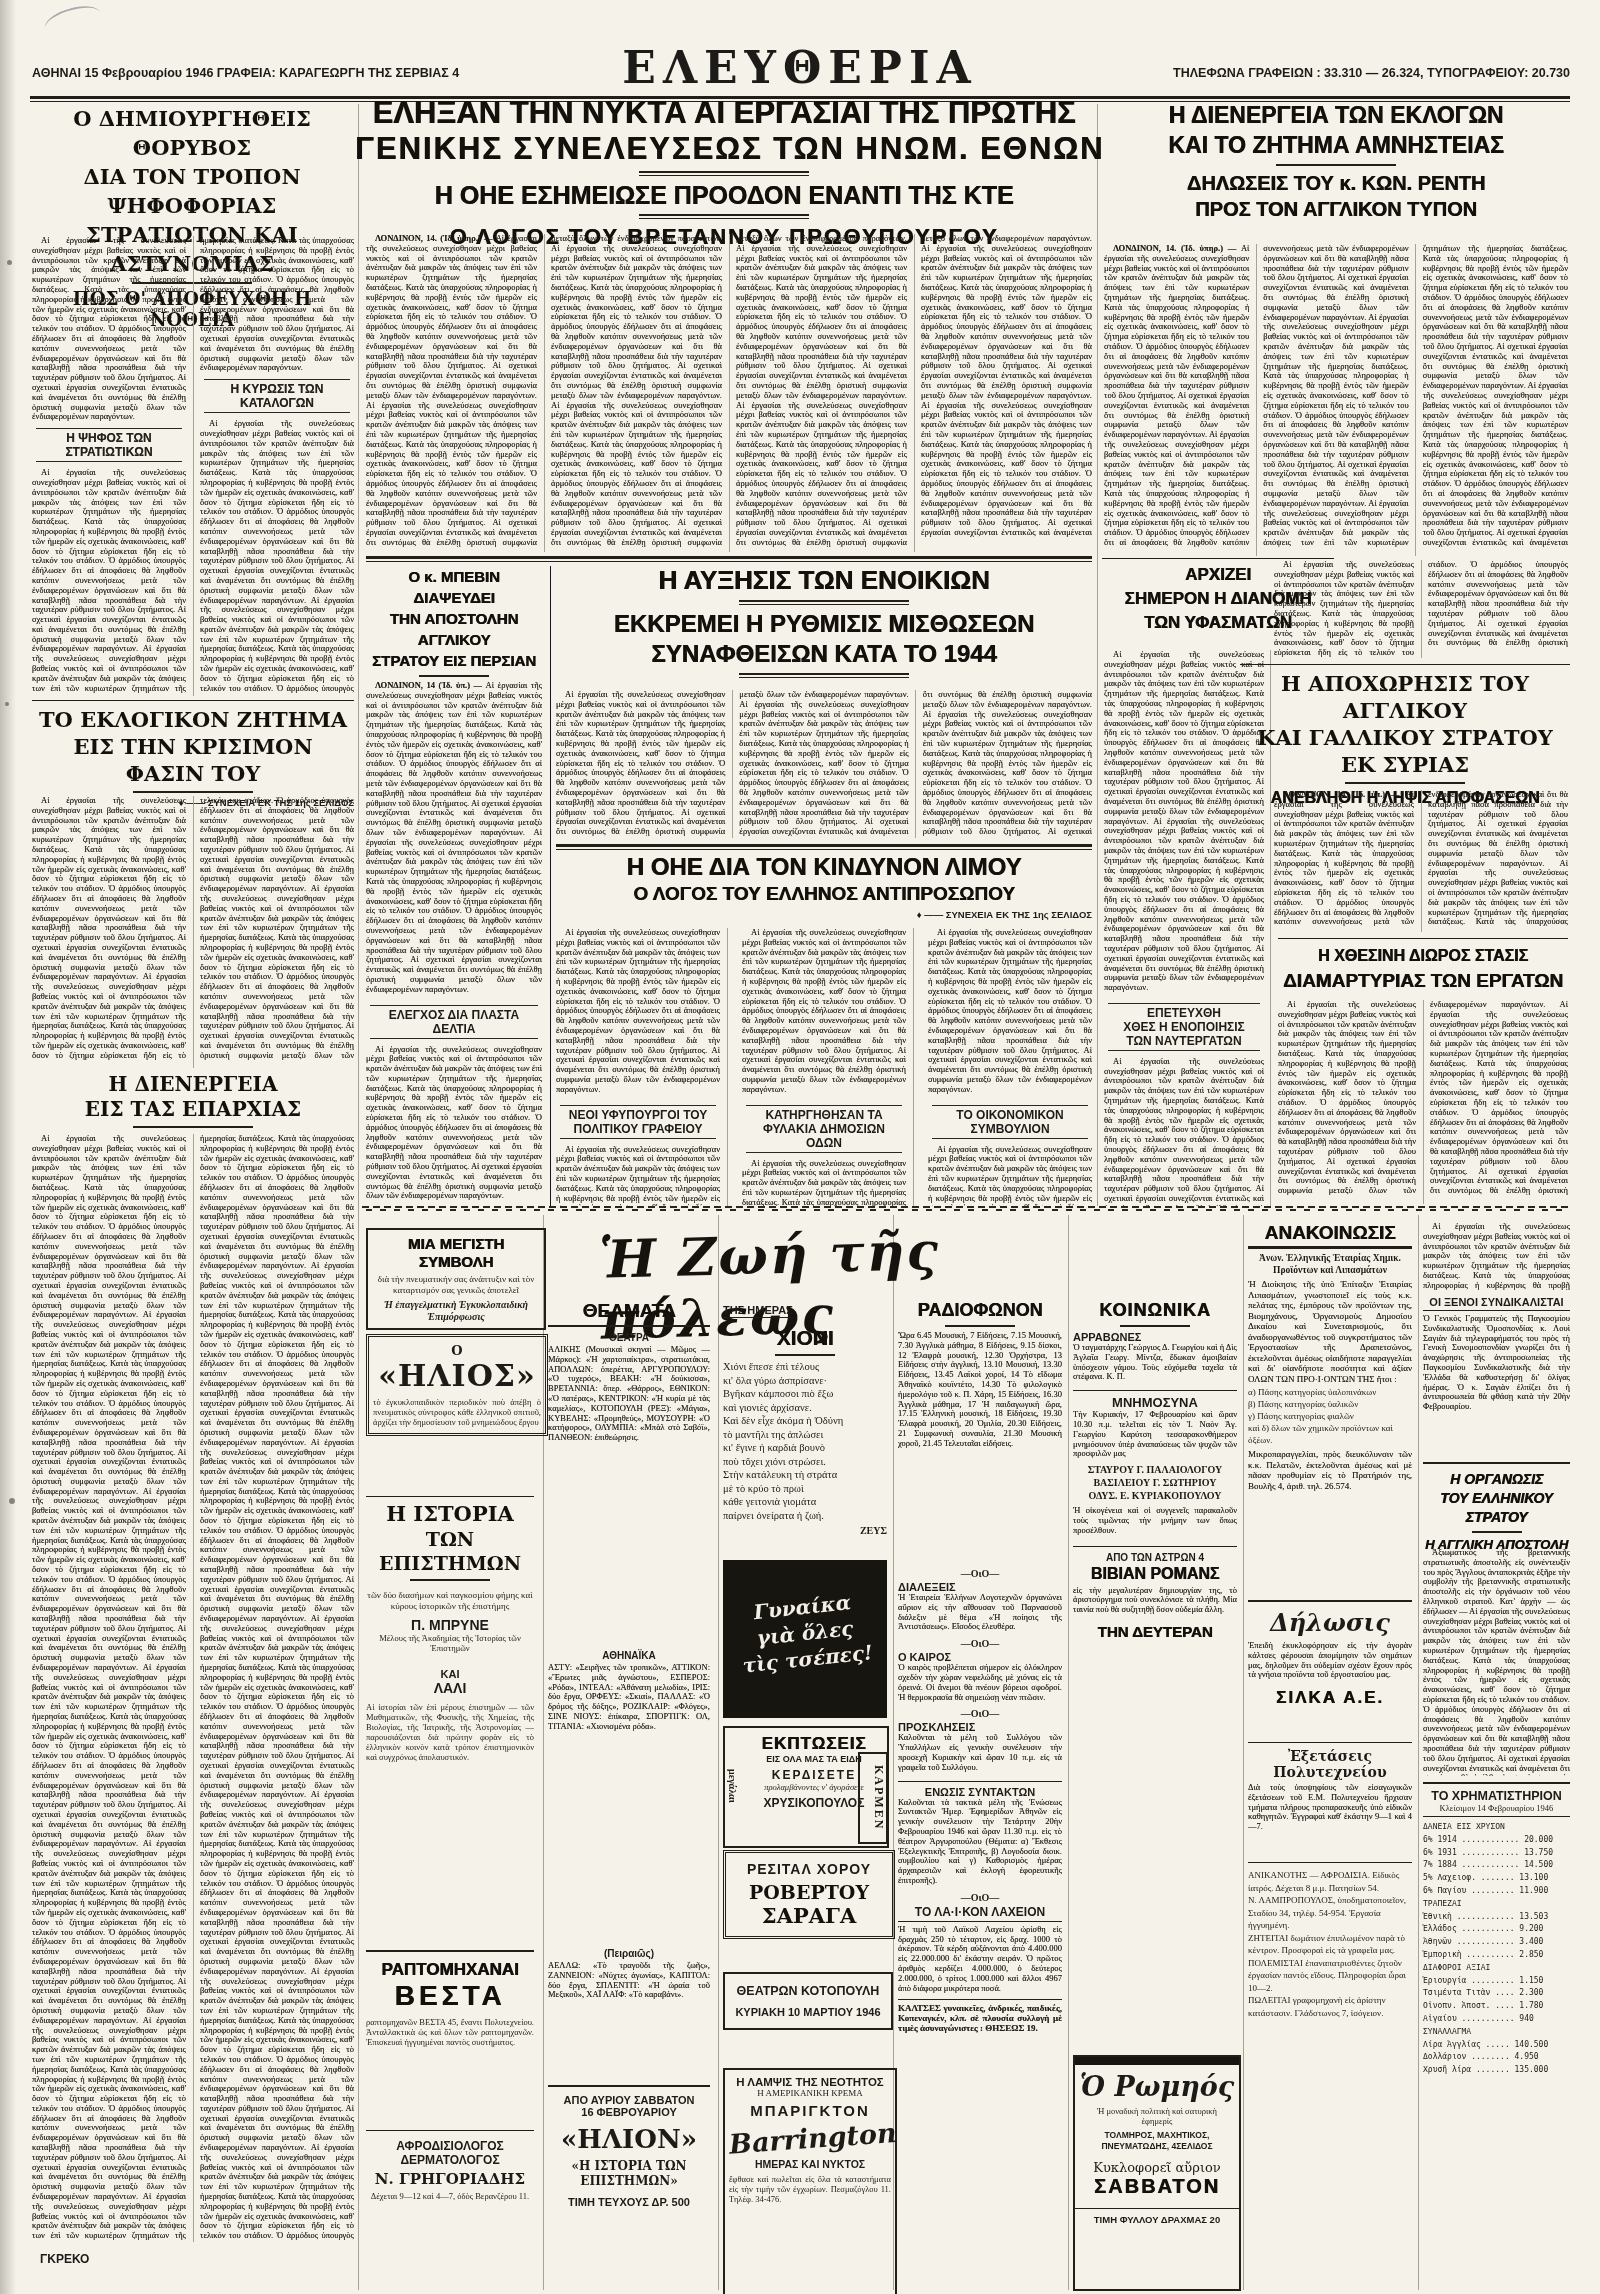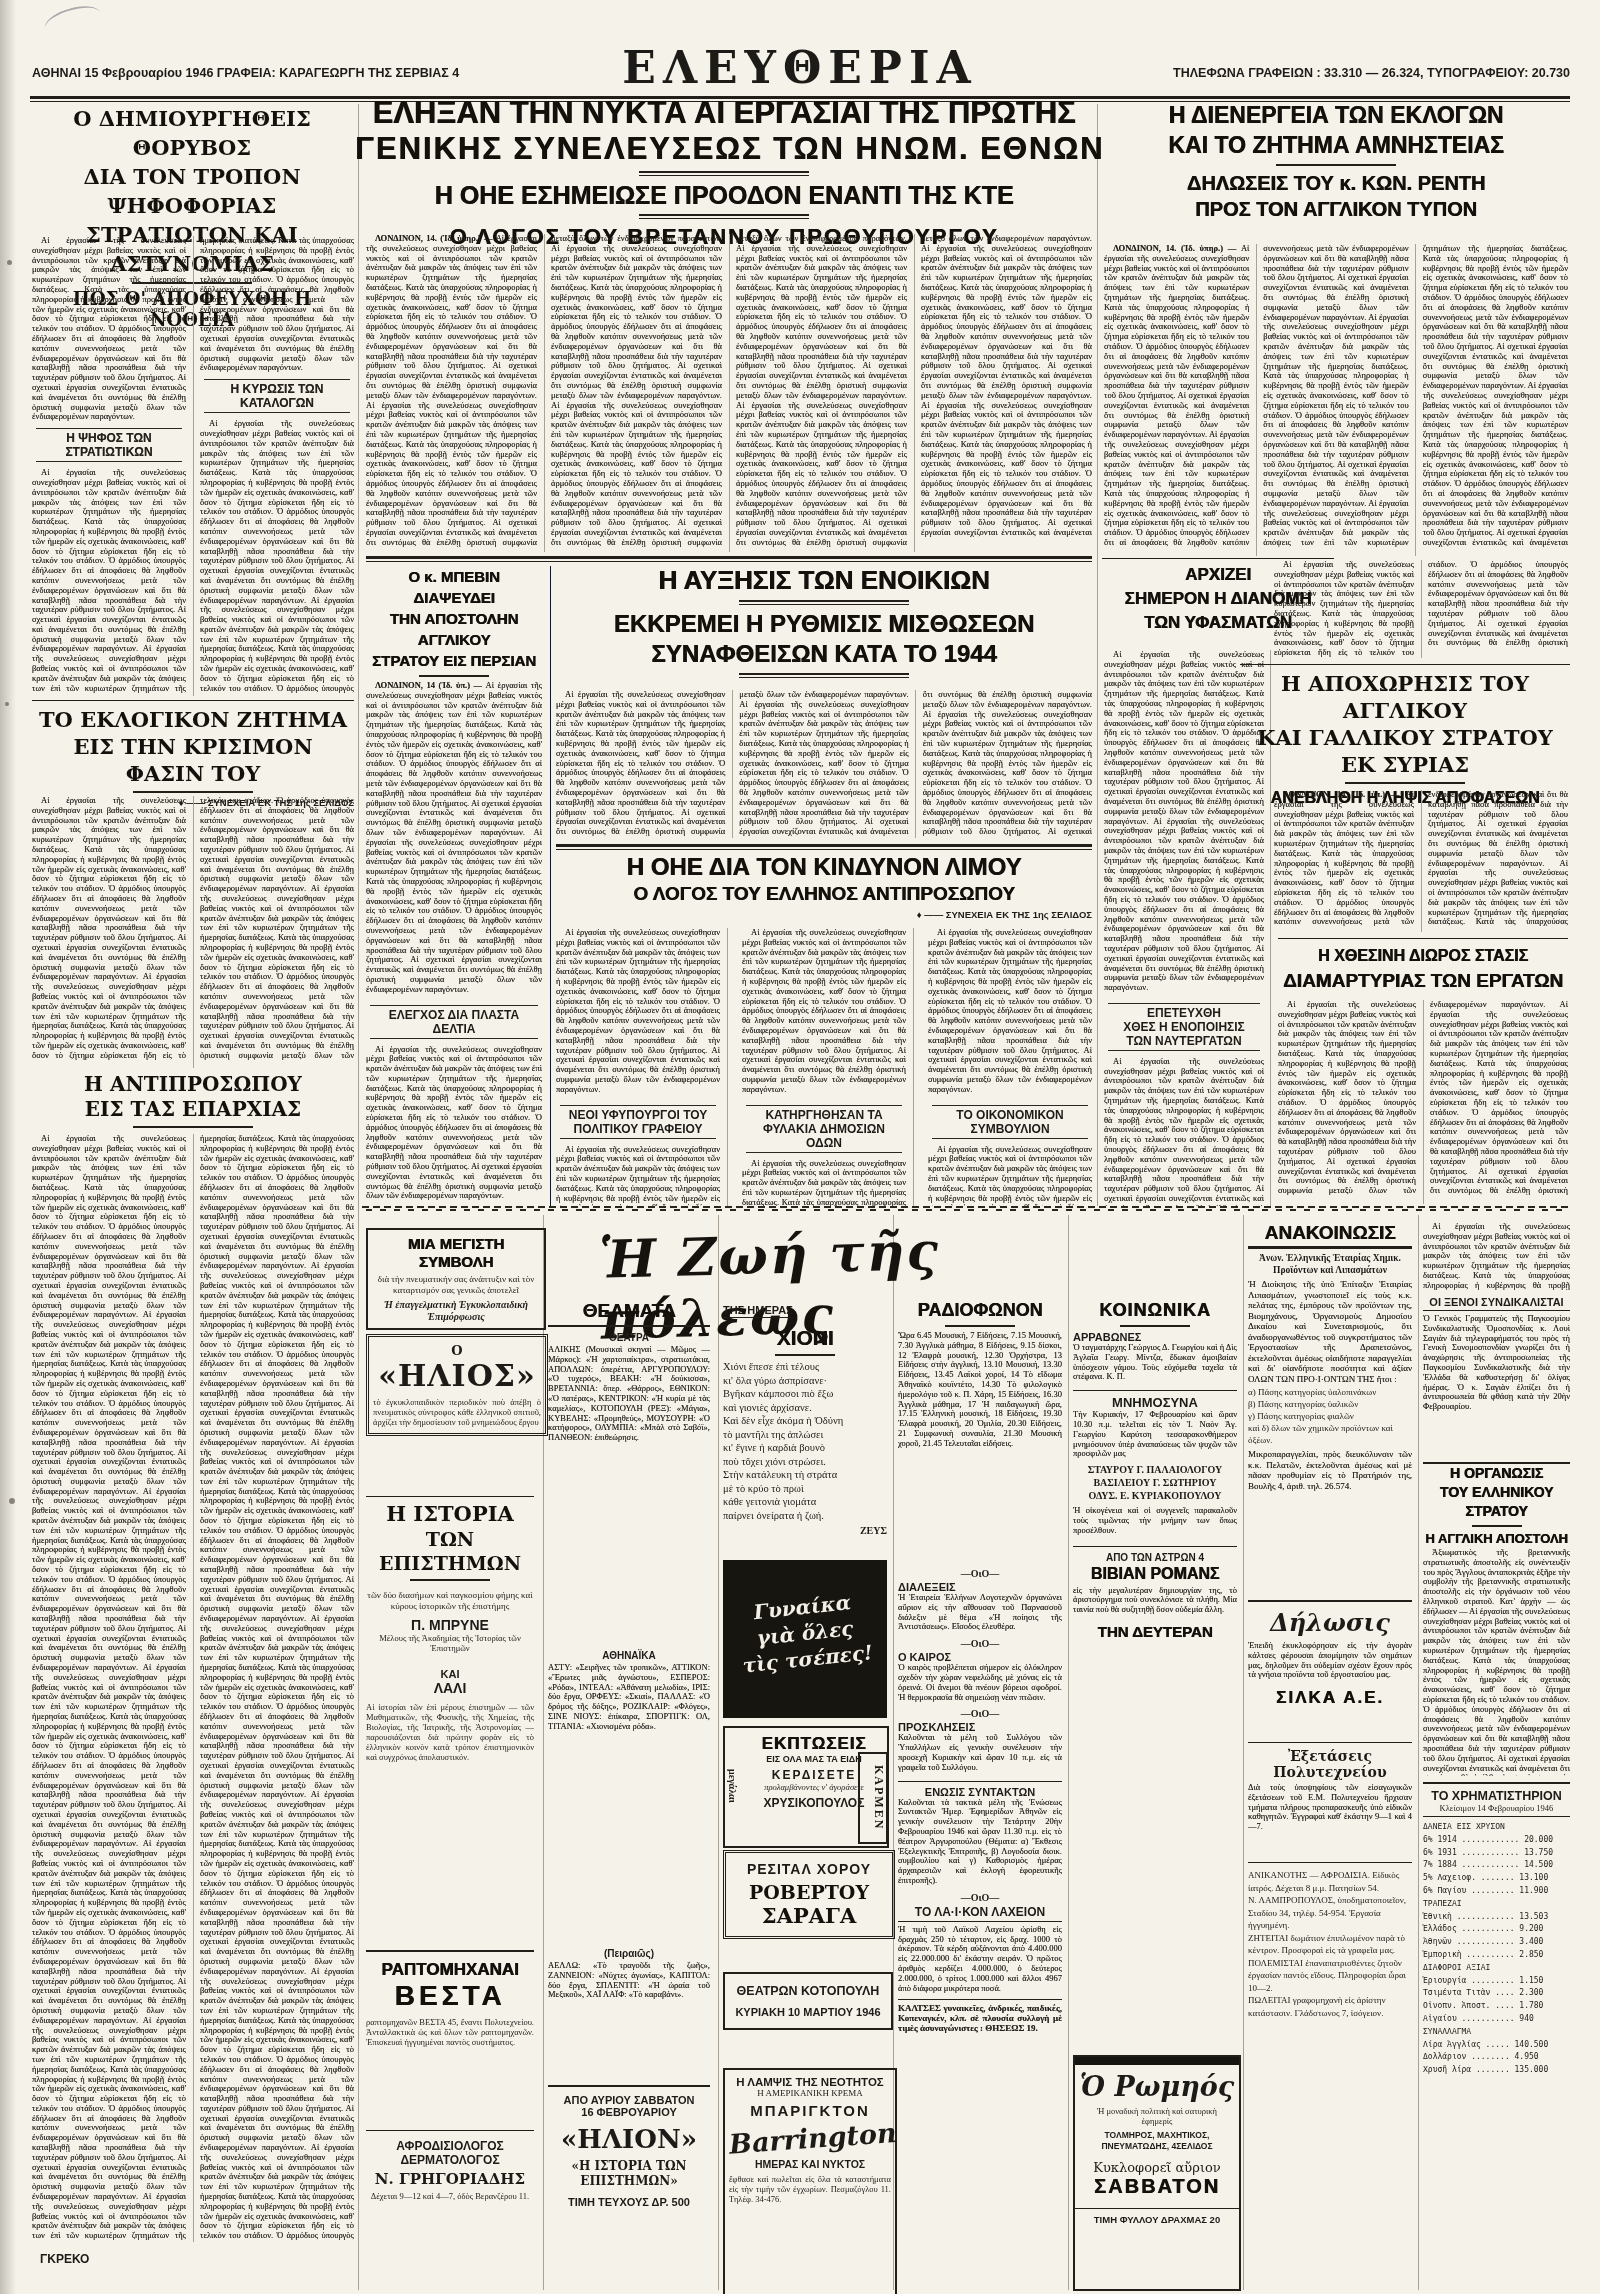--- a/index.html
+++ b/index.html
@@ -114,21 +114,21 @@
     <div class="h-serif" style="font-size:21px;line-height:27px;">ΤΟ ΕΚΛΟΓΙΚΟΝ ΖΗΤΗΜΑ</div>
     <div class="h-serif" style="font-size:21px;line-height:27px;">ΕΙΣ ΤΗΝ ΚΡΙΣΙΜΟΝ ΦΑΣΙΝ ΤΟΥ</div>
     <div class="ruleS"></div>
     <div class="kick">♦ —— ΣΥΝΕΧΕΙΑ ΕΚ ΤΗΣ 1ης ΣΕΛΙΔΟΣ</div>
   </div>
   <div class="abs ft cols2" style="left:32px;top:796px;width:322px;height:272px;">
     <p>Αἱ ἐργασίαι τῆς συνελεύσεως συνεχίσθησαν μέχρι βαθείας νυκτὸς καὶ οἱ ἀντιπρόσωποι τῶν κρατῶν ἀνέπτυξαν διὰ μακρῶν τὰς ἀπόψεις των ἐπὶ τῶν κυριωτέρων ζητημάτων τῆς ἡμερησίας διατάξεως. Κατὰ τὰς ὑπαρχούσας πληροφορίας ἡ κυβέρνησις θὰ προβῇ ἐντὸς τῶν ἡμερῶν εἰς σχετικὰς ἀνακοινώσεις, καθ' ὅσον τὸ ζήτημα εὑρίσκεται ἤδη εἰς τὸ τελικόν του στάδιον. Ὁ ἁρμόδιος ὑπουργὸς ἐδήλωσεν ὅτι αἱ ἀποφάσεις θὰ ληφθοῦν κατόπιν συνεννοήσεως μετὰ τῶν ἐνδιαφερομένων ὀργανώσεων καὶ ὅτι θὰ καταβληθῇ πᾶσα προσπάθεια διὰ τὴν ταχυτέραν ρύθμισιν τοῦ ὅλου ζητήματος. Αἱ σχετικαὶ ἐργασίαι συνεχίζονται ἐντατικῶς καὶ ἀναμένεται ὅτι συντόμως θὰ ἐπέλθῃ ὁριστικὴ συμφωνία μεταξὺ ὅλων τῶν ἐνδιαφερομένων παραγόντων. Αἱ ἐργασίαι τῆς συνελεύσεως συνεχίσθησαν μέχρι βαθείας νυκτὸς καὶ οἱ ἀντιπρόσωποι τῶν κρατῶν ἀνέπτυξαν διὰ μακρῶν τὰς ἀπόψεις των ἐπὶ τῶν κυριωτέρων ζητημάτων τῆς ἡμερησίας διατάξεως. Κατὰ τὰς ὑπαρχούσας πληροφορίας ἡ κυβέρνησις θὰ προβῇ ἐντὸς τῶν ἡμερῶν εἰς σχετικὰς ἀνακοινώσεις, καθ' ὅσον τὸ ζήτημα εὑρίσκεται ἤδη εἰς τὸ τελικόν του στάδιον. Ὁ ἁρμόδιος ὑπουργὸς ἐδήλωσεν ὅτι αἱ ἀποφάσεις θὰ ληφθοῦν κατόπιν συνεννοήσεως μετὰ τῶν ἐνδιαφερομένων ὀργανώσεων καὶ ὅτι θὰ καταβληθῇ πᾶσα προσπάθεια διὰ τὴν ταχυτέραν ρύθμισιν τοῦ ὅλου ζητήματος. Αἱ σχετικαὶ ἐργασίαι συνεχίζονται ἐντατικῶς καὶ ἀναμένεται ὅτι συντόμως θὰ ἐπέλθῃ ὁριστικὴ συμφωνία μεταξὺ ὅλων τῶν ἐνδιαφερομένων παραγόντων. Αἱ ἐργασίαι τῆς συνελεύσεως συνεχίσθησαν μέχρι βαθείας νυκτὸς καὶ οἱ ἀντιπρόσωποι τῶν κρατῶν ἀνέπτυξαν διὰ μακρῶν τὰς ἀπόψεις των ἐπὶ τῶν κυριωτέρων ζητημάτων τῆς ἡμερησίας διατάξεως. Κατὰ τὰς ὑπαρχούσας πληροφορίας ἡ κυβέρνησις θὰ προβῇ ἐντὸς τῶν ἡμερῶν εἰς σχετικὰς ἀνακοινώσεις, καθ' ὅσον τὸ ζήτημα εὑρίσκεται ἤδη εἰς τὸ τελικόν του στάδιον. Ὁ ἁρμόδιος ὑπουργὸς ἐδήλωσεν ὅτι αἱ ἀποφάσεις θὰ ληφθοῦν κατόπιν συνεννοήσεως μετὰ τῶν ἐνδιαφερομένων ὀργανώσεων καὶ ὅτι θὰ καταβληθῇ πᾶσα προσπάθεια διὰ τὴν ταχυτέραν ρύθμισιν τοῦ ὅλου ζητήματος. Αἱ σχετικαὶ ἐργασίαι συνεχίζονται ἐντατικῶς καὶ ἀναμένεται ὅτι συντόμως θὰ ἐπέλθῃ ὁριστικὴ συμφωνία μεταξὺ ὅλων τῶν ἐνδιαφερομένων παραγόντων. Αἱ ἐργασίαι τῆς συνελεύσεως συνεχίσθησαν μέχρι βαθείας νυκτὸς καὶ οἱ ἀντιπρόσωποι τῶν κρατῶν ἀνέπτυξαν διὰ μακρῶν τὰς ἀπόψεις των ἐπὶ τῶν κυριωτέρων ζητημάτων τῆς ἡμερησίας διατάξεως. Κατὰ τὰς ὑπαρχούσας πληροφορίας ἡ κυβέρνησις θὰ προβῇ ἐντὸς τῶν ἡμερῶν εἰς σχετικὰς ἀνακοινώσεις, καθ' ὅσον τὸ ζήτημα εὑρίσκεται ἤδη εἰς τὸ τελικόν του στάδιον. Ὁ ἁρμόδιος ὑπουργὸς ἐδήλωσεν ὅτι αἱ ἀποφάσεις θὰ ληφθοῦν κατόπιν συνεννοήσεως μετὰ τῶν ἐνδιαφερομένων ὀργανώσεων καὶ ὅτι θὰ καταβληθῇ πᾶσα προσπάθεια διὰ τὴν ταχυτέραν ρύθμισιν τοῦ ὅλου ζητήματος. Αἱ σχετικαὶ ἐργασίαι συνεχίζονται ἐντατικῶς καὶ ἀναμένεται ὅτι συντόμως θὰ ἐπέλθῃ ὁριστικὴ συμφωνία μεταξὺ ὅλων τῶν ἐνδιαφερομένων παραγόντων. </p>
   </div>
 
   <div class="abs" style="left:32px;top:1072px;width:322px;">
-    <div class="h-serif" style="font-size:20px;line-height:25px;">Η ΑΝΤΙΠΡΟΣΩΠΟΥ</div>
+    <div class="h-serif" style="font-size:20px;line-height:25px;">Η ΔΙΕΝΕΡΓΕΙΑ</div>
     <div class="h-serif" style="font-size:20px;line-height:25px;">ΕΙΣ ΤΑΣ ΕΠΑΡΧΙΑΣ</div>
     <div class="ruleS"></div>
   </div>
   <div class="abs ft cols2" style="left:32px;top:1134px;width:322px;height:1108px;">
     <p>Αἱ ἐργασίαι τῆς συνελεύσεως συνεχίσθησαν μέχρι βαθείας νυκτὸς καὶ οἱ ἀντιπρόσωποι τῶν κρατῶν ἀνέπτυξαν διὰ μακρῶν τὰς ἀπόψεις των ἐπὶ τῶν κυριωτέρων ζητημάτων τῆς ἡμερησίας διατάξεως. Κατὰ τὰς ὑπαρχούσας πληροφορίας ἡ κυβέρνησις θὰ προβῇ ἐντὸς τῶν ἡμερῶν εἰς σχετικὰς ἀνακοινώσεις, καθ' ὅσον τὸ ζήτημα εὑρίσκεται ἤδη εἰς τὸ τελικόν του στάδιον. Ὁ ἁρμόδιος ὑπουργὸς ἐδήλωσεν ὅτι αἱ ἀποφάσεις θὰ ληφθοῦν κατόπιν συνεννοήσεως μετὰ τῶν ἐνδιαφερομένων ὀργανώσεων καὶ ὅτι θὰ καταβληθῇ πᾶσα προσπάθεια διὰ τὴν ταχυτέραν ρύθμισιν τοῦ ὅλου ζητήματος. Αἱ σχετικαὶ ἐργασίαι συνεχίζονται ἐντατικῶς καὶ ἀναμένεται ὅτι συντόμως θὰ ἐπέλθῃ ὁριστικὴ συμφωνία μεταξὺ ὅλων τῶν ἐνδιαφερομένων παραγόντων. Αἱ ἐργασίαι τῆς συνελεύσεως συνεχίσθησαν μέχρι βαθείας νυκτὸς καὶ οἱ ἀντιπρόσωποι τῶν κρατῶν ἀνέπτυξαν διὰ μακρῶν τὰς ἀπόψεις των ἐπὶ τῶν κυριωτέρων ζητημάτων τῆς ἡμερησίας διατάξεως. Κατὰ τὰς ὑπαρχούσας πληροφορίας ἡ κυβέρνησις θὰ προβῇ ἐντὸς τῶν ἡμερῶν εἰς σχετικὰς ἀνακοινώσεις, καθ' ὅσον τὸ ζήτημα εὑρίσκεται ἤδη εἰς τὸ τελικόν του στάδιον. Ὁ ἁρμόδιος ὑπουργὸς ἐδήλωσεν ὅτι αἱ ἀποφάσεις θὰ ληφθοῦν κατόπιν συνεννοήσεως μετὰ τῶν ἐνδιαφερομένων ὀργανώσεων καὶ ὅτι θὰ καταβληθῇ πᾶσα προσπάθεια διὰ τὴν ταχυτέραν ρύθμισιν τοῦ ὅλου ζητήματος. Αἱ σχετικαὶ ἐργασίαι συνεχίζονται ἐντατικῶς καὶ ἀναμένεται ὅτι συντόμως θὰ ἐπέλθῃ ὁριστικὴ συμφωνία μεταξὺ ὅλων τῶν ἐνδιαφερομένων παραγόντων. Αἱ ἐργασίαι τῆς συνελεύσεως συνεχίσθησαν μέχρι βαθείας νυκτὸς καὶ οἱ ἀντιπρόσωποι τῶν κρατῶν ἀνέπτυξαν διὰ μακρῶν τὰς ἀπόψεις των ἐπὶ τῶν κυριωτέρων ζητημάτων τῆς ἡμερησίας διατάξεως. Κατὰ τὰς ὑπαρχούσας πληροφορίας ἡ κυβέρνησις θὰ προβῇ ἐντὸς τῶν ἡμερῶν εἰς σχετικὰς ἀνακοινώσεις, καθ' ὅσον τὸ ζήτημα εὑρίσκεται ἤδη εἰς τὸ τελικόν του στάδιον. Ὁ ἁρμόδιος ὑπουργὸς ἐδήλωσεν ὅτι αἱ ἀποφάσεις θὰ ληφθοῦν κατόπιν συνεννοήσεως μετὰ τῶν ἐνδιαφερομένων ὀργανώσεων καὶ ὅτι θὰ καταβληθῇ πᾶσα προσπάθεια διὰ τὴν ταχυτέραν ρύθμισιν τοῦ ὅλου ζητήματος. Αἱ σχετικαὶ ἐργασίαι συνεχίζονται ἐντατικῶς καὶ ἀναμένεται ὅτι συντόμως θὰ ἐπέλθῃ ὁριστικὴ συμφωνία μεταξὺ ὅλων τῶν ἐνδιαφερομένων παραγόντων. Αἱ ἐργασίαι τῆς συνελεύσεως συνεχίσθησαν μέχρι βαθείας νυκτὸς καὶ οἱ ἀντιπρόσωποι τῶν κρατῶν ἀνέπτυξαν διὰ μακρῶν τὰς ἀπόψεις των ἐπὶ τῶν κυριωτέρων ζητημάτων τῆς ἡμερησίας διατάξεως. Κατὰ τὰς ὑπαρχούσας πληροφορίας ἡ κυβέρνησις θὰ προβῇ ἐντὸς τῶν ἡμερῶν εἰς σχετικὰς ἀνακοινώσεις, καθ' ὅσον τὸ ζήτημα εὑρίσκεται ἤδη εἰς τὸ τελικόν του στάδιον. Ὁ ἁρμόδιος ὑπουργὸς ἐδήλωσεν ὅτι αἱ ἀποφάσεις θὰ ληφθοῦν κατόπιν συνεννοήσεως μετὰ τῶν ἐνδιαφερομένων ὀργανώσεων καὶ ὅτι θὰ καταβληθῇ πᾶσα προσπάθεια διὰ τὴν ταχυτέραν ρύθμισιν τοῦ ὅλου ζητήματος. Αἱ σχετικαὶ ἐργασίαι συνεχίζονται ἐντατικῶς καὶ ἀναμένεται ὅτι συντόμως θὰ ἐπέλθῃ ὁριστικὴ συμφωνία μεταξὺ ὅλων τῶν ἐνδιαφερομένων παραγόντων. Αἱ ἐργασίαι τῆς συνελεύσεως συνεχίσθησαν μέχρι βαθείας νυκτὸς καὶ οἱ ἀντιπρόσωποι τῶν κρατῶν ἀνέπτυξαν διὰ μακρῶν τὰς ἀπόψεις των ἐπὶ τῶν κυριωτέρων ζητημάτων τῆς ἡμερησίας διατάξεως. Κατὰ τὰς ὑπαρχούσας πληροφορίας ἡ κυβέρνησις θὰ προβῇ ἐντὸς τῶν ἡμερῶν εἰς σχετικὰς ἀνακοινώσεις, καθ' ὅσον τὸ ζήτημα εὑρίσκεται ἤδη εἰς τὸ τελικόν του στάδιον. Ὁ ἁρμόδιος ὑπουργὸς ἐδήλωσεν ὅτι αἱ ἀποφάσεις θὰ ληφθοῦν κατόπιν συνεννοήσεως μετὰ τῶν ἐνδιαφερομένων ὀργανώσεων καὶ ὅτι θὰ καταβληθῇ πᾶσα προσπάθεια διὰ τὴν ταχυτέραν ρύθμισιν τοῦ ὅλου ζητήματος. Αἱ σχετικαὶ ἐργασίαι συνεχίζονται ἐντατικῶς καὶ ἀναμένεται ὅτι συντόμως θὰ ἐπέλθῃ ὁριστικὴ συμφωνία μεταξὺ ὅλων τῶν ἐνδιαφερομένων παραγόντων. Αἱ ἐργασίαι τῆς συνελεύσεως συνεχίσθησαν μέχρι βαθείας νυκτὸς καὶ οἱ ἀντιπρόσωποι τῶν κρατῶν ἀνέπτυξαν διὰ μακρῶν τὰς ἀπόψεις των ἐπὶ τῶν κυριωτέρων ζητημάτων τῆς ἡμερησίας διατάξεως. Κατὰ τὰς ὑπαρχούσας πληροφορίας ἡ κυβέρνησις θὰ προβῇ ἐντὸς τῶν ἡμερῶν εἰς σχετικὰς ἀνακοινώσεις, καθ' ὅσον τὸ ζήτημα εὑρίσκεται ἤδη εἰς τὸ τελικόν του στάδιον. Ὁ ἁρμόδιος ὑπουργὸς ἐδήλωσεν ὅτι αἱ ἀποφάσεις θὰ ληφθοῦν κατόπιν συνεννοήσεως μετὰ τῶν ἐνδιαφερομένων ὀργανώσεων καὶ ὅτι θὰ καταβληθῇ πᾶσα προσπάθεια διὰ τὴν ταχυτέραν ρύθμισιν τοῦ ὅλου ζητήματος. Αἱ σχετικαὶ ἐργασίαι συνεχίζονται ἐντατικῶς καὶ ἀναμένεται ὅτι συντόμως θὰ ἐπέλθῃ ὁριστικὴ συμφωνία μεταξὺ ὅλων τῶν ἐνδιαφερομένων παραγόντων. Αἱ ἐργασίαι τῆς συνελεύσεως συνεχίσθησαν μέχρι βαθείας νυκτὸς καὶ οἱ ἀντιπρόσωποι τῶν κρατῶν ἀνέπτυξαν διὰ μακρῶν τὰς ἀπόψεις των ἐπὶ τῶν κυριωτέρων ζητημάτων τῆς ἡμερησίας διατάξεως. Κατὰ τὰς ὑπαρχούσας πληροφορίας ἡ κυβέρνησις θὰ προβῇ ἐντὸς τῶν ἡμερῶν εἰς σχετικὰς ἀνακοινώσεις, καθ' ὅσον τὸ ζήτημα εὑρίσκεται ἤδη εἰς τὸ τελικόν του στάδιον. Ὁ ἁρμόδιος ὑπουργὸς ἐδήλωσεν ὅτι αἱ ἀποφάσεις θὰ ληφθοῦν κατόπιν συνεννοήσεως μετὰ τῶν ἐνδιαφερομένων ὀργανώσεων καὶ ὅτι θὰ καταβληθῇ πᾶσα προσπάθεια διὰ τὴν ταχυτέραν ρύθμισιν τοῦ ὅλου ζητήματος. Αἱ σχετικαὶ ἐργασίαι συνεχίζονται ἐντατικῶς καὶ ἀναμένεται ὅτι συντόμως θὰ ἐπέλθῃ ὁριστικὴ συμφωνία μεταξὺ ὅλων τῶν ἐνδιαφερομένων παραγόντων. Αἱ ἐργασίαι τῆς συνελεύσεως συνεχίσθησαν μέχρι βαθείας νυκτὸς καὶ οἱ ἀντιπρόσωποι τῶν κρατῶν ἀνέπτυξαν διὰ μακρῶν τὰς ἀπόψεις των ἐπὶ τῶν κυριωτέρων ζητημάτων τῆς ἡμερησίας διατάξεως. Κατὰ τὰς ὑπαρχούσας πληροφορίας ἡ κυβέρνησις θὰ προβῇ ἐντὸς τῶν ἡμερῶν εἰς σχετικὰς ἀνακοινώσεις, καθ' ὅσον τὸ ζήτημα εὑρίσκεται ἤδη εἰς τὸ τελικόν του στάδιον. Ὁ ἁρμόδιος ὑπουργὸς ἐδήλωσεν ὅτι αἱ ἀποφάσεις θὰ ληφθοῦν κατόπιν συνεννοήσεως μετὰ τῶν ἐνδιαφερομένων ὀργανώσεων καὶ ὅτι θὰ καταβληθῇ πᾶσα προσπάθεια διὰ τὴν ταχυτέραν ρύθμισιν τοῦ ὅλου ζητήματος. Αἱ σχετικαὶ ἐργασίαι συνεχίζονται ἐντατικῶς καὶ ἀναμένεται ὅτι συντόμως θὰ ἐπέλθῃ ὁριστικὴ συμφωνία μεταξὺ ὅλων τῶν ἐνδιαφερομένων παραγόντων. Αἱ ἐργασίαι τῆς συνελεύσεως συνεχίσθησαν μέχρι βαθείας νυκτὸς καὶ οἱ ἀντιπρόσωποι τῶν κρατῶν ἀνέπτυξαν διὰ μακρῶν τὰς ἀπόψεις των ἐπὶ τῶν κυριωτέρων ζητημάτων τῆς ἡμερησίας διατάξεως. Κατὰ τὰς ὑπαρχούσας πληροφορίας ἡ κυβέρνησις θὰ προβῇ ἐντὸς τῶν ἡμερῶν εἰς σχετικὰς ἀνακοινώσεις, καθ' ὅσον τὸ ζήτημα εὑρίσκεται ἤδη εἰς τὸ τελικόν του στάδιον. Ὁ ἁρμόδιος ὑπουργὸς ἐδήλωσεν ὅτι αἱ ἀποφάσεις θὰ ληφθοῦν κατόπιν συνεννοήσεως μετὰ τῶν ἐνδιαφερομένων ὀργανώσεων καὶ ὅτι θὰ καταβληθῇ πᾶσα προσπάθεια διὰ τὴν ταχυτέραν ρύθμισιν τοῦ ὅλου ζητήματος. Αἱ σχετικαὶ ἐργασίαι συνεχίζονται ἐντατικῶς καὶ ἀναμένεται ὅτι συντόμως θὰ ἐπέλθῃ ὁριστικὴ συμφωνία μεταξὺ ὅλων τῶν ἐνδιαφερομένων παραγόντων. Αἱ ἐργασίαι τῆς συνελεύσεως συνεχίσθησαν μέχρι βαθείας νυκτὸς καὶ οἱ ἀντιπρόσωποι τῶν κρατῶν ἀνέπτυξαν διὰ μακρῶν τὰς ἀπόψεις των ἐπὶ τῶν κυριωτέρων ζητημάτων τῆς ἡμερησίας διατάξεως. Κατὰ τὰς ὑπαρχούσας πληροφορίας ἡ κυβέρνησις θὰ προβῇ ἐντὸς τῶν ἡμερῶν εἰς σχετικὰς ἀνακοινώσεις, καθ' ὅσον τὸ ζήτημα εὑρίσκεται ἤδη εἰς τὸ τελικόν του στάδιον. Ὁ ἁρμόδιος ὑπουργὸς ἐδήλωσεν ὅτι αἱ ἀποφάσεις θὰ ληφθοῦν κατόπιν συνεννοήσεως μετὰ τῶν ἐνδιαφερομένων ὀργανώσεων καὶ ὅτι θὰ καταβληθῇ πᾶσα προσπάθεια διὰ τὴν ταχυτέραν ρύθμισιν τοῦ ὅλου ζητήματος. Αἱ σχετικαὶ ἐργασίαι συνεχίζονται ἐντατικῶς καὶ ἀναμένεται ὅτι συντόμως θὰ ἐπέλθῃ ὁριστικὴ συμφωνία μεταξὺ ὅλων τῶν ἐνδιαφερομένων παραγόντων. Αἱ ἐργασίαι τῆς συνελεύσεως συνεχίσθησαν μέχρι βαθείας νυκτὸς καὶ οἱ ἀντιπρόσωποι τῶν κρατῶν ἀνέπτυξαν διὰ μακρῶν τὰς ἀπόψεις των ἐπὶ τῶν κυριωτέρων ζητημάτων τῆς ἡμερησίας διατάξεως. Κατὰ τὰς ὑπαρχούσας πληροφορίας ἡ κυβέρνησις θὰ προβῇ ἐντὸς τῶν ἡμερῶν εἰς σχετικὰς ἀνακοινώσεις, καθ' ὅσον τὸ ζήτημα εὑρίσκεται ἤδη εἰς τὸ τελικόν του στάδιον. Ὁ ἁρμόδιος ὑπουργὸς ἐδήλωσεν ὅτι αἱ ἀποφάσεις θὰ ληφθοῦν κατόπιν συνεννοήσεως μετὰ τῶν ἐνδιαφερομένων ὀργανώσεων καὶ ὅτι θὰ καταβληθῇ πᾶσα προσπάθεια διὰ τὴν ταχυτέραν ρύθμισιν τοῦ ὅλου ζητήματος. Αἱ σχετικαὶ ἐργασίαι συνεχίζονται ἐντατικῶς καὶ ἀναμένεται ὅτι συντόμως θὰ ἐπέλθῃ ὁριστικὴ συμφωνία μεταξὺ ὅλων τῶν ἐνδιαφερομένων παραγόντων. Αἱ ἐργασίαι τῆς συνελεύσεως συνεχίσθησαν μέχρι βαθείας νυκτὸς καὶ οἱ ἀντιπρόσωποι τῶν κρατῶν ἀνέπτυξαν διὰ μακρῶν τὰς ἀπόψεις των ἐπὶ τῶν κυριωτέρων ζητημάτων τῆς ἡμερησίας διατάξεως. Κατὰ τὰς ὑπαρχούσας πληροφορίας ἡ κυβέρνησις θὰ προβῇ ἐντὸς τῶν ἡμερῶν εἰς σχετικὰς ἀνακοινώσεις, καθ' ὅσον τὸ ζήτημα εὑρίσκεται ἤδη εἰς τὸ τελικόν του στάδιον. Ὁ ἁρμόδιος ὑπουργὸς ἐδήλωσεν ὅτι αἱ ἀποφάσεις θὰ ληφθοῦν κατόπιν συνεννοήσεως μετὰ τῶν ἐνδιαφερομένων ὀργανώσεων καὶ ὅτι θὰ καταβληθῇ πᾶσα προσπάθεια διὰ τὴν ταχυτέραν ρύθμισιν τοῦ ὅλου ζητήματος. Αἱ σχετικαὶ ἐργασίαι συνεχίζονται ἐντατικῶς καὶ ἀναμένεται ὅτι συντόμως θὰ ἐπέλθῃ ὁριστικὴ συμφωνία μεταξὺ ὅλων τῶν ἐνδιαφερομένων παραγόντων. Αἱ ἐργασίαι τῆς συνελεύσεως συνεχίσθησαν μέχρι βαθείας νυκτὸς καὶ οἱ ἀντιπρόσωποι τῶν κρατῶν ἀνέπτυξαν διὰ μακρῶν τὰς ἀπόψεις των ἐπὶ τῶν κυριωτέρων ζητημάτων τῆς ἡμερησίας διατάξεως. Κατὰ τὰς ὑπαρχούσας πληροφορίας ἡ κυβέρνησις θὰ προβῇ ἐντὸς τῶν ἡμερῶν εἰς σχετικὰς ἀνακοινώσεις, καθ' ὅσον τὸ ζήτημα εὑρίσκεται ἤδη εἰς τὸ τελικόν του στάδιον. Ὁ ἁρμόδιος ὑπουργὸς ἐδήλωσεν ὅτι αἱ ἀποφάσεις θὰ ληφθοῦν κατόπιν συνεννοήσεως μετὰ τῶν ἐνδιαφερομένων ὀργανώσεων καὶ ὅτι θὰ καταβληθῇ πᾶσα προσπάθεια διὰ τὴν ταχυτέραν ρύθμισιν τοῦ ὅλου ζητήματος. Αἱ σχετικαὶ ἐργασίαι συνεχίζονται ἐντατικῶς καὶ ἀναμένεται ὅτι συντόμως θὰ ἐπέλθῃ ὁριστικὴ συμφωνία μεταξὺ ὅλων τῶν ἐνδιαφερομένων παραγόντων. </p>
   </div>
   <div class="abs sans b" style="left:40px;top:2252px;font-size:12px;">ΓΚΡΕΚΟ</div>
 
   <div class="abs ft cols4" style="left:366px;top:234px;width:726px;height:318px;">
     <p><span class="dl">ΛΟΝΔΙΝΟΝ, 14. (Ἰδ. ὑπηρ.) — </span><span>Αἱ ἐργασίαι τῆς συνελεύσεως συνεχίσθησαν μέχρι βαθείας νυκτὸς καὶ οἱ ἀντιπρόσωποι τῶν κρατῶν ἀνέπτυξαν διὰ μακρῶν τὰς ἀπόψεις των ἐπὶ τῶν κυριωτέρων ζητημάτων τῆς ἡμερησίας διατάξεως. Κατὰ τὰς ὑπαρχούσας πληροφορίας ἡ κυβέρνησις θὰ προβῇ ἐντὸς τῶν ἡμερῶν εἰς σχετικὰς ἀνακοινώσεις, καθ' ὅσον τὸ ζήτημα εὑρίσκεται ἤδη εἰς τὸ τελικόν του στάδιον. Ὁ ἁρμόδιος ὑπουργὸς ἐδήλωσεν ὅτι αἱ ἀποφάσεις θὰ ληφθοῦν κατόπιν συνεννοήσεως μετὰ τῶν ἐνδιαφερομένων ὀργανώσεων καὶ ὅτι θὰ καταβληθῇ πᾶσα προσπάθεια διὰ τὴν ταχυτέραν ρύθμισιν τοῦ ὅλου ζητήματος. Αἱ σχετικαὶ ἐργασίαι συνεχίζονται ἐντατικῶς καὶ ἀναμένεται ὅτι συντόμως θὰ ἐπέλθῃ ὁριστικὴ συμφωνία μεταξὺ ὅλων τῶν ἐνδιαφερομένων παραγόντων. Αἱ ἐργασίαι τῆς συνελεύσεως συνεχίσθησαν μέχρι βαθείας νυκτὸς καὶ οἱ ἀντιπρόσωποι τῶν κρατῶν ἀνέπτυξαν διὰ μακρῶν τὰς ἀπόψεις των ἐπὶ τῶν κυριωτέρων ζητημάτων τῆς ἡμερησίας διατάξεως. Κατὰ τὰς ὑπαρχούσας πληροφορίας ἡ κυβέρνησις θὰ προβῇ ἐντὸς τῶν ἡμερῶν εἰς σχετικὰς ἀνακοινώσεις, καθ' ὅσον τὸ ζήτημα εὑρίσκεται ἤδη εἰς τὸ τελικόν του στάδιον. Ὁ ἁρμόδιος ὑπουργὸς ἐδήλωσεν ὅτι αἱ ἀποφάσεις θὰ ληφθοῦν κατόπιν συνεννοήσεως μετὰ τῶν ἐνδιαφερομένων ὀργανώσεων καὶ ὅτι θὰ καταβληθῇ πᾶσα προσπάθεια διὰ τὴν ταχυτέραν ρύθμισιν τοῦ ὅλου ζητήματος. Αἱ σχετικαὶ ἐργασίαι συνεχίζονται ἐντατικῶς καὶ ἀναμένεται ὅτι συντόμως θὰ ἐπέλθῃ ὁριστικὴ συμφωνία μεταξὺ ὅλων τῶν ἐνδιαφερομένων παραγόντων. Αἱ ἐργασίαι τῆς συνελεύσεως συνεχίσθησαν μέχρι βαθείας νυκτὸς καὶ οἱ ἀντιπρόσωποι τῶν κρατῶν ἀνέπτυξαν διὰ μακρῶν τὰς ἀπόψεις των ἐπὶ τῶν κυριωτέρων ζητημάτων τῆς ἡμερησίας διατάξεως. Κατὰ τὰς ὑπαρχούσας πληροφορίας ἡ κυβέρνησις θὰ προβῇ ἐντὸς τῶν ἡμερῶν εἰς σχετικὰς ἀνακοινώσεις, καθ' ὅσον τὸ ζήτημα εὑρίσκεται ἤδη εἰς τὸ τελικόν του στάδιον. Ὁ ἁρμόδιος ὑπουργὸς ἐδήλωσεν ὅτι αἱ ἀποφάσεις θὰ ληφθοῦν κατόπιν συνεννοήσεως μετὰ τῶν ἐνδιαφερομένων ὀργανώσεων καὶ ὅτι θὰ καταβληθῇ πᾶσα προσπάθεια διὰ τὴν ταχυτέραν ρύθμισιν τοῦ ὅλου ζητήματος. Αἱ σχετικαὶ ἐργασίαι συνεχίζονται ἐντατικῶς καὶ ἀναμένεται ὅτι συντόμως θὰ ἐπέλθῃ ὁριστικὴ συμφωνία μεταξὺ ὅλων τῶν ἐνδιαφερομένων παραγόντων. Αἱ ἐργασίαι τῆς συνελεύσεως συνεχίσθησαν μέχρι βαθείας νυκτὸς καὶ οἱ ἀντιπρόσωποι τῶν κρατῶν ἀνέπτυξαν διὰ μακρῶν τὰς ἀπόψεις των ἐπὶ τῶν κυριωτέρων ζητημάτων τῆς ἡμερησίας διατάξεως. Κατὰ τὰς ὑπαρχούσας πληροφορίας ἡ κυβέρνησις θὰ προβῇ ἐντὸς τῶν ἡμερῶν εἰς σχετικὰς ἀνακοινώσεις, καθ' ὅσον τὸ ζήτημα εὑρίσκεται ἤδη εἰς τὸ τελικόν του στάδιον. Ὁ ἁρμόδιος ὑπουργὸς ἐδήλωσεν ὅτι αἱ ἀποφάσεις θὰ ληφθοῦν κατόπιν συνεννοήσεως μετὰ τῶν ἐνδιαφερομένων ὀργανώσεων καὶ ὅτι θὰ καταβληθῇ πᾶσα προσπάθεια διὰ τὴν ταχυτέραν ρύθμισιν τοῦ ὅλου ζητήματος. Αἱ σχετικαὶ ἐργασίαι συνεχίζονται ἐντατικῶς καὶ ἀναμένεται ὅτι συντόμως θὰ ἐπέλθῃ ὁριστικὴ συμφωνία μεταξὺ ὅλων τῶν ἐνδιαφερομένων παραγόντων. Αἱ ἐργασίαι τῆς συνελεύσεως συνεχίσθησαν μέχρι βαθείας νυκτὸς καὶ οἱ ἀντιπρόσωποι τῶν κρατῶν ἀνέπτυξαν διὰ μακρῶν τὰς ἀπόψεις των ἐπὶ τῶν κυριωτέρων ζητημάτων τῆς ἡμερησίας διατάξεως. Κατὰ τὰς ὑπαρχούσας πληροφορίας ἡ κυβέρνησις θὰ προβῇ ἐντὸς τῶν ἡμερῶν εἰς σχετικὰς ἀνακοινώσεις, καθ' ὅσον τὸ ζήτημα εὑρίσκεται ἤδη εἰς τὸ τελικόν του στάδιον. Ὁ ἁρμόδιος ὑπουργὸς ἐδήλωσεν ὅτι αἱ ἀποφάσεις θὰ ληφθοῦν κατόπιν συνεννοήσεως μετὰ τῶν ἐνδιαφερομένων ὀργανώσεων καὶ ὅτι θὰ καταβληθῇ πᾶσα προσπάθεια διὰ τὴν ταχυτέραν ρύθμισιν τοῦ ὅλου ζητήματος. Αἱ σχετικαὶ ἐργασίαι συνεχίζονται ἐντατικῶς καὶ ἀναμένεται ὅτι συντόμως θὰ ἐπέλθῃ ὁριστικὴ συμφωνία μεταξὺ ὅλων τῶν ἐνδιαφερομένων παραγόντων. Αἱ ἐργασίαι τῆς συνελεύσεως συνεχίσθησαν μέχρι βαθείας νυκτὸς καὶ οἱ ἀντιπρόσωποι τῶν κρατῶν ἀνέπτυξαν διὰ μακρῶν τὰς ἀπόψεις των ἐπὶ τῶν κυριωτέρων ζητημάτων τῆς ἡμερησίας διατάξεως. Κατὰ τὰς ὑπαρχούσας πληροφορίας ἡ κυβέρνησις θὰ προβῇ ἐντὸς τῶν ἡμερῶν εἰς σχετικὰς ἀνακοινώσεις, καθ' ὅσον τὸ ζήτημα εὑρίσκεται ἤδη εἰς τὸ τελικόν του στάδιον. Ὁ ἁρμόδιος ὑπουργὸς ἐδήλωσεν ὅτι αἱ ἀποφάσεις θὰ ληφθοῦν κατόπιν συνεννοήσεως μετὰ τῶν ἐνδιαφερομένων ὀργανώσεων καὶ ὅτι θὰ καταβληθῇ πᾶσα προσπάθεια διὰ τὴν ταχυτέραν ρύθμισιν τοῦ ὅλου ζητήματος. Αἱ σχετικαὶ ἐργασίαι συνεχίζονται ἐντατικῶς καὶ ἀναμένεται ὅτι συντόμως θὰ ἐπέλθῃ ὁριστικὴ συμφωνία μεταξὺ ὅλων τῶν ἐνδιαφερομένων παραγόντων. Αἱ ἐργασίαι τῆς συνελεύσεως συνεχίσθησαν μέχρι βαθείας νυκτὸς καὶ οἱ ἀντιπρόσωποι τῶν κρατῶν ἀνέπτυξαν διὰ μακρῶν τὰς ἀπόψεις των ἐπὶ τῶν κυριωτέρων ζητημάτων τῆς ἡμερησίας διατάξεως. Κατὰ τὰς ὑπαρχούσας πληροφορίας ἡ κυβέρνησις θὰ προβῇ ἐντὸς τῶν ἡμερῶν εἰς σχετικὰς ἀνακοινώσεις, καθ' ὅσον τὸ ζήτημα εὑρίσκεται ἤδη εἰς τὸ τελικόν του στάδιον. Ὁ ἁρμόδιος ὑπουργὸς ἐδήλωσεν ὅτι αἱ ἀποφάσεις θὰ ληφθοῦν κατόπιν συνεννοήσεως μετὰ τῶν ἐνδιαφερομένων ὀργανώσεων καὶ ὅτι θὰ καταβληθῇ πᾶσα προσπάθεια διὰ τὴν ταχυτέραν ρύθμισιν τοῦ ὅλου ζητήματος. Αἱ σχετικαὶ ἐργασίαι συνεχίζονται ἐντατικῶς καὶ ἀναμένεται ὅτι συντόμως θὰ ἐπέλθῃ ὁριστικὴ συμφωνία μεταξὺ ὅλων τῶν ἐνδιαφερομένων παραγόντων. Αἱ ἐργασίαι τῆς συνελεύσεως συνεχίσθησαν μέχρι βαθείας νυκτὸς καὶ οἱ ἀντιπρόσωποι τῶν κρατῶν ἀνέπτυξαν διὰ μακρῶν τὰς ἀπόψεις των ἐπὶ τῶν κυριωτέρων ζητημάτων τῆς ἡμερησίας διατάξεως. Κατὰ τὰς ὑπαρχούσας πληροφορίας ἡ κυβέρνησις θὰ προβῇ ἐντὸς τῶν ἡμερῶν εἰς σχετικὰς ἀνακοινώσεις, καθ' ὅσον τὸ ζήτημα εὑρίσκεται ἤδη εἰς τὸ τελικόν του στάδιον. Ὁ ἁρμόδιος ὑπουργὸς ἐδήλωσεν ὅτι αἱ ἀποφάσεις θὰ ληφθοῦν κατόπιν συνεννοήσεως μετὰ τῶν ἐνδιαφερομένων ὀργανώσεων καὶ ὅτι θὰ καταβληθῇ πᾶσα προσπάθεια διὰ τὴν ταχυτέραν ρύθμισιν τοῦ ὅλου ζητήματος. Αἱ σχετικαὶ ἐργασίαι συνεχίζονται ἐντατικῶς καὶ ἀναμένεται ὅτι συντόμως θὰ ἐπέλθῃ ὁριστικὴ συμφωνία μεταξὺ ὅλων τῶν ἐνδιαφερομένων παραγόντων. </span></p>
@@ -441,21 +441,21 @@
 ΠΟΛΕΜΙΣΤΑΙ ἐπαναπατρισθέντες ζητοῦν ἐργασίαν παντὸς εἴδους. Πληροφορίαι ὧραι 10—2.
 ΠΩΛΕΙΤΑΙ γραφομηχανὴ εἰς ἀρίστην κατάστασιν. Γλάδστωνος 7, ἰσόγειον.</div>
 
   <div class="abs ft" style="left:1423px;top:1222px;width:147px;height:70px;">
     <p>Αἱ ἐργασίαι τῆς συνελεύσεως συνεχίσθησαν μέχρι βαθείας νυκτὸς καὶ οἱ ἀντιπρόσωποι τῶν κρατῶν ἀνέπτυξαν διὰ μακρῶν τὰς ἀπόψεις των ἐπὶ τῶν κυριωτέρων ζητημάτων τῆς ἡμερησίας διατάξεως. Κατὰ τὰς ὑπαρχούσας πληροφορίας ἡ κυβέρνησις θὰ προβῇ ἐντὸς τῶν ἡμερῶν εἰς σχετικὰς ἀνακοινώσεις, καθ' ὅσον τὸ ζήτημα εὑρίσκεται ἤδη εἰς τὸ τελικόν του στάδιον. Ὁ ἁρμόδιος ὑπουργὸς ἐδήλωσεν ὅτι αἱ ἀποφάσεις θὰ ληφθοῦν κατόπιν συνεννοήσεως μετὰ τῶν ἐνδιαφερομένων ὀργανώσεων καὶ ὅτι θὰ καταβληθῇ πᾶσα προσπάθεια διὰ τὴν ταχυτέραν ρύθμισιν τοῦ ὅλου ζητήματος. Αἱ σχετικαὶ ἐργασίαι συνεχίζονται ἐντατικῶς καὶ ἀναμένεται ὅτι συντόμως θὰ ἐπέλθῃ ὁριστικὴ συμφωνία μεταξὺ ὅλων τῶν ἐνδιαφερομένων παραγόντων. </p>
   </div>
   <div class="abs" style="left:1423px;top:1296px;width:147px;">
     <div class="b sans ctr" style="font-size:11px;border-bottom:1px solid #221f1a;padding-bottom:2px;">ΟΙ ΞΕΝΟΙ ΣΥΝΔΙΚΑΛΙΣΤΑΙ</div>
     <div class="ft" style="margin-top:3px;height:150px;">Ὁ Γενικὸς Γραμματεὺς τῆς Παγκοσμίου Συνδικαλιστικῆς Ὁμοσπονδίας κ. Λουὶ Σαγιὰν διὰ τηλεγραφήματός του πρὸς τὴ Γενικὴ Συνομοσπονδίαν γνωρίζει ὅτι ἡ ἀναχώρησις τῆς ἀντιπροσωπείας τῆς Παγκοσμίου Συνδικαλιστικῆς διὰ τὴν Ἑλλάδα θὰ καθυστερήσῃ δι' ὀλίγας ἡμέρας. Ὁ κ. Σαγιὰν ἐλπίζει ὅτι ἡ ἀντιπροσωπεία θὰ φθάσῃ κατὰ τὴν 20ὴν Φεβρουαρίου.</div>
   </div>
-  <div class="abs ctr" style="left:1423px;top:1462px;width:147px;border-top:2px solid #221f1a;">
+  <div class="abs ctr" style="left:1423px;top:1462px;width:147px;border-top:2px solid #221f1a;padding-top:6px;font-style:italic;">
     <div class="h-xxl" style="font-size:14px;line-height:19px;">Η ΟΡΓΑΝΩΣΙΣ</div>
     <div class="h-xxl" style="font-size:14px;line-height:19px;">ΤΟΥ ΕΛΛΗΝΙΚΟΥ ΣΤΡΑΤΟΥ</div>
     <div class="ruleS" style="width:50px;"></div>
     <div class="h-xxl" style="font-size:13px;">Η ΑΓΓΛΙΚΗ ΑΠΟΣΤΟΛΗ</div>
   </div>
   <div class="abs ft" style="left:1423px;top:1548px;width:147px;height:228px;">
     <p><span>Ἀξιωματικὸς τῆς βρεταννικῆς στρατιωτικῆς ἀποστολῆς εἰς συνέντευξίν του πρὸς Ἄγγλους ἀνταποκριτὰς ἐξῆρε τὴν συμβολὴν τῆς βρεταννικῆς στρατιωτικῆς ἀποστολῆς εἰς τὴν ὀργάνωσιν τοῦ νέου ἑλληνικοῦ στρατοῦ. Κατ' ἀρχὴν — ὡς ἐδήλωσεν — </span><span>Αἱ ἐργασίαι τῆς συνελεύσεως συνεχίσθησαν μέχρι βαθείας νυκτὸς καὶ οἱ ἀντιπρόσωποι τῶν κρατῶν ἀνέπτυξαν διὰ μακρῶν τὰς ἀπόψεις των ἐπὶ τῶν κυριωτέρων ζητημάτων τῆς ἡμερησίας διατάξεως. Κατὰ τὰς ὑπαρχούσας πληροφορίας ἡ κυβέρνησις θὰ προβῇ ἐντὸς τῶν ἡμερῶν εἰς σχετικὰς ἀνακοινώσεις, καθ' ὅσον τὸ ζήτημα εὑρίσκεται ἤδη εἰς τὸ τελικόν του στάδιον. Ὁ ἁρμόδιος ὑπουργὸς ἐδήλωσεν ὅτι αἱ ἀποφάσεις θὰ ληφθοῦν κατόπιν συνεννοήσεως μετὰ τῶν ἐνδιαφερομένων ὀργανώσεων καὶ ὅτι θὰ καταβληθῇ πᾶσα προσπάθεια διὰ τὴν ταχυτέραν ρύθμισιν τοῦ ὅλου ζητήματος. Αἱ σχετικαὶ ἐργασίαι συνεχίζονται ἐντατικῶς καὶ ἀναμένεται ὅτι συντόμως θὰ ἐπέλθῃ ὁριστικὴ συμφωνία μεταξὺ ὅλων τῶν ἐνδιαφερομένων παραγόντων. </span></p>
   </div>
   <div class="abs" style="left:1423px;top:1782px;width:147px;border-top:2px solid #221f1a;padding-top:5px;">
     <div class="b sans ctr" style="font-size:12.5px;">ΤΟ ΧΡΗΜΑΤΙΣΤΗΡΙΟΝ</div>

